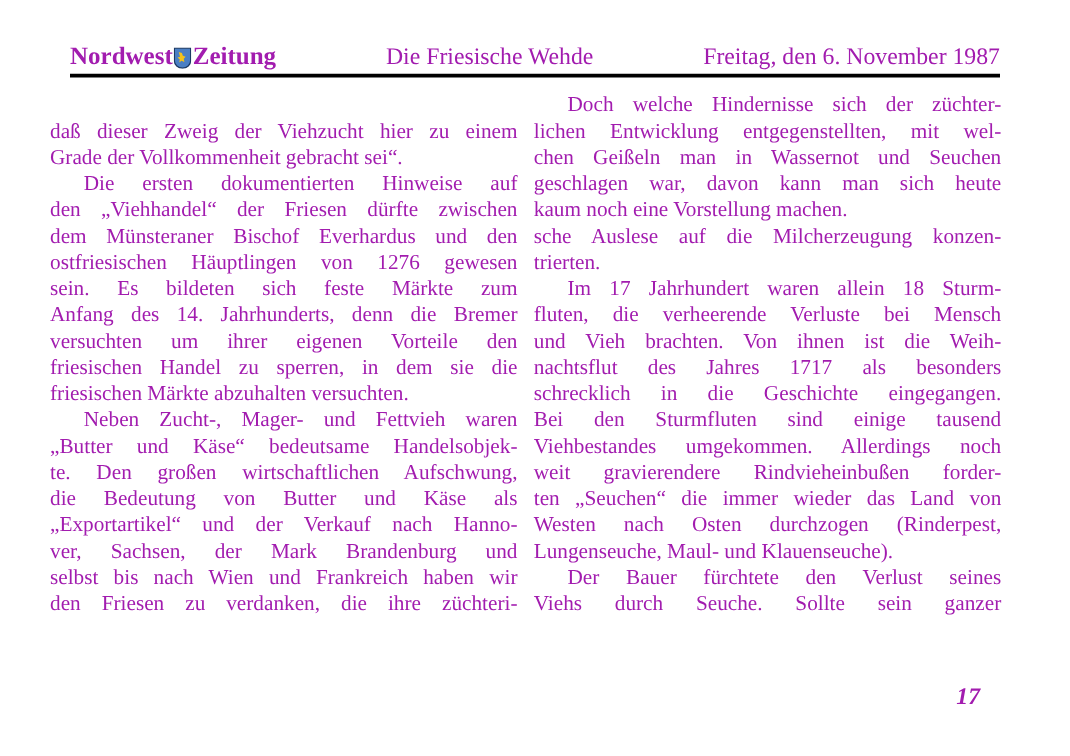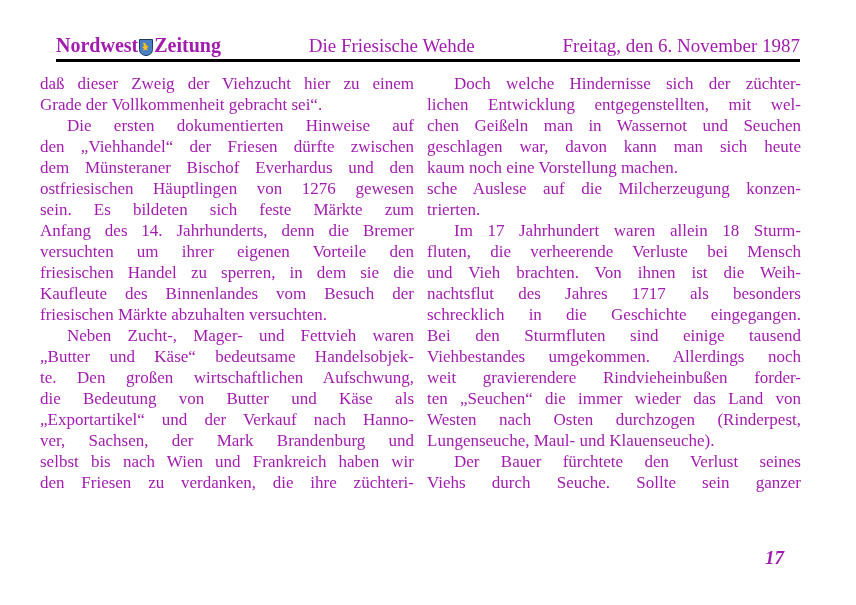--- a/index.html
+++ b/index.html
@@ -118,21 +118,20 @@
         </p>
         <p class="para indent">
           <span class="line">Die ersten dokumentierten Hinweise auf</span>
           <span class="line">den „Viehhandel“ der Friesen dürfte zwischen</span>
           <span class="line">dem Münsteraner Bischof Everhardus und den</span>
           <span class="line">ostfriesischen Häuptlingen von 1276 gewesen</span>
           <span class="line">sein. Es bildeten sich feste Märkte zum</span>
           <span class="line">Anfang des 14. Jahrhunderts, denn die Bremer</span>
           <span class="line">versuchten um ihrer eigenen Vorteile den</span>
           <span class="line">friesischen Handel zu sperren, in dem sie die</span>
-          <span class="line">Kaufleute des Binnenlandes vom Besuch der</span>
           <span class="line last">friesischen Märkte abzuhalten versuchten.</span>
         </p>
         <p class="para indent">
           <span class="line">Neben Zucht-, Mager- und Fettvieh waren</span>
           <span class="line">„Butter und Käse“ bedeutsame Handelsobjek-</span>
           <span class="line">te. Den großen wirtschaftlichen Aufschwung,</span>
           <span class="line">die Bedeutung von Butter und Käse als</span>
           <span class="line">„Exportartikel“ und der Verkauf nach Hanno-</span>
           <span class="line">ver, Sachsen, der Mark Brandenburg und</span>
           <span class="line">selbst bis nach Wien und Frankreich haben wir</span>

